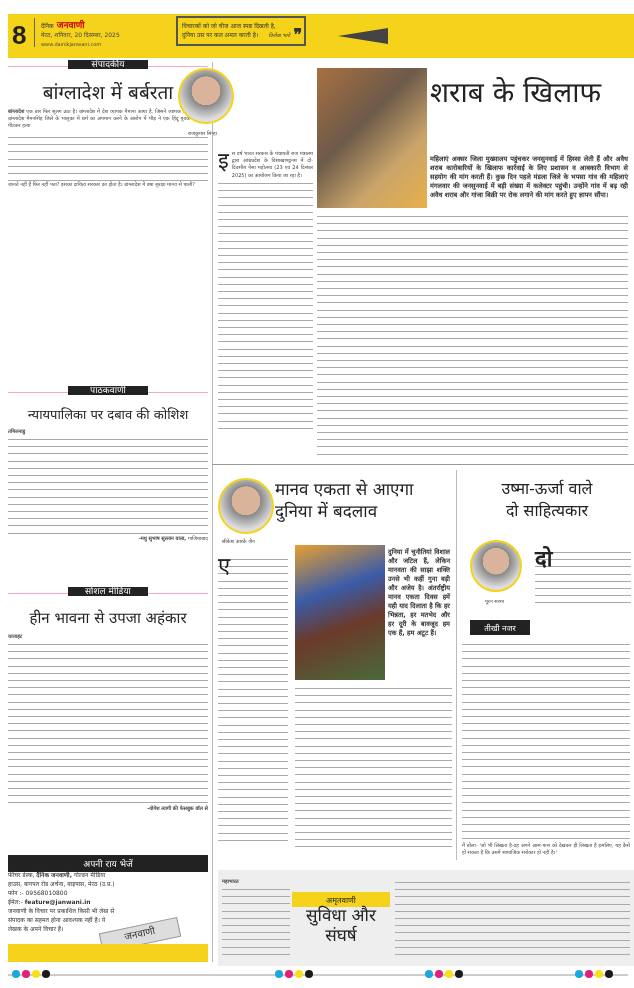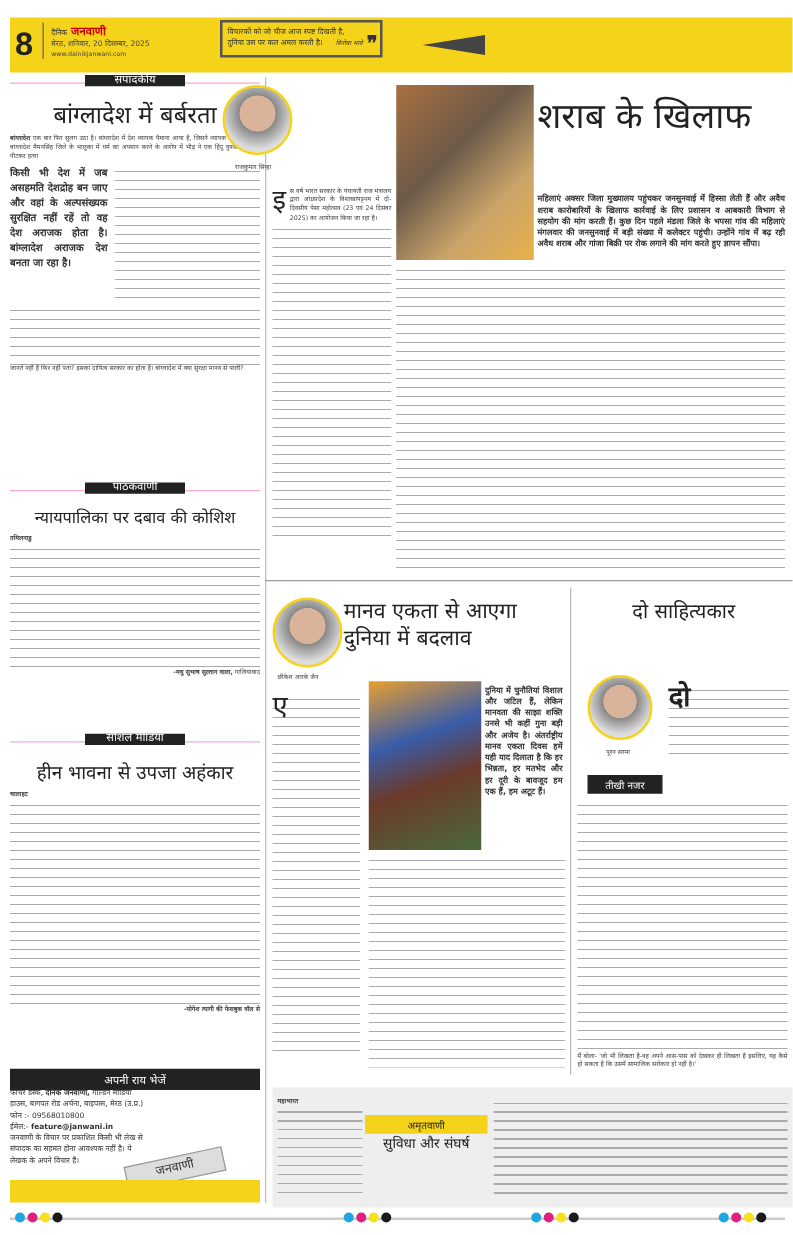--- a/index.html
+++ b/index.html
@@ -51,24 +51,20 @@
   </div>
   <div class="pen"></div>
 </div>
 
 <div class="col" style="left:8px;top:66px;width:200px;height:255px">
   <div class="sec-rule">
       <div class="sec-tag">संपादकीय</div>
     </div>
   <h1 class="hl" style="font-size:19px;line-height:24px;margin-bottom:4px">बांग्लादेश में बर्बरता</h1>
   <p><b>बांग्लादेश</b> <span>एक बार फिर सुलग उठा है। बांग्लादेश में देश व्यापक पैमाना आया है, जिसने व्यापक करना उठी है। बांग्लादेश मैमनसिंह जिले के भालुका में धर्म का अपमान करने के आरोप में भीड़ ने एक हिंदू युवक की पीट-पीटकर हत्या</span></p>
-  <div style="display:flex;gap:6px;margin-top:3px">
-    <div class="pull" style="width:78px">किसी भी देश में जब असहमति देशद्रोह बन जाए और वहां के अल्पसंख्यक सुरक्षित नहीं रहें तो वह देश अराजक होता है। बांग्लादेश अराजक देश बनता जा रहा है।</div>
-    <div style="flex:1;height:108px" class="filler"></div>
-  </div>
   <div class="filler" style="height:48px;margin-top:3px"></div>
   <p>जानते नहीं हैं फिर नहीं पता? इसका दायित्व सरकार का होता है। बांग्लादेश में क्या सुरक्षा मानव से पाली?</p>
 </div>
 
 <div class="col" style="left:8px;top:392px;width:200px;height:170px">
   <div class="sec-rule">
       <div class="sec-tag">पाठकवाणी</div>
     </div>
   <h2 class="hl" style="font-size:13px;line-height:18px;margin-bottom:4px">न्यायपालिका पर दबाव की कोशिश</h2>
   <p><b>तमिलनाडु</b></p>
@@ -130,41 +126,42 @@
 </div>
 <div class="photo" style="left:295px;top:545px;width:90px;height:135px;background:linear-gradient(160deg,#e8a030,#3a5ca8 35%,#6b3a2a 60%,#4a6a3a)"></div>
 <div class="col" style="left:388px;top:548px;width:62px;font-size:6.5px;line-height:9px;font-weight:bold;color:#333">दुनिया में चुनौतियां विशाल और जटिल हैं, लेकिन मानवता की साझा शक्ति उनसे भी कहीं गुना बड़ी और अजेय है। अंतर्राष्ट्रीय मानव एकता दिवस हमें यही याद दिलाता है कि हर भिन्नता, हर मतभेद और हर दूरी के बावजूद हम एक हैं, हम अटूट हैं।</div>
 <div class="col" style="left:295px;top:684px;width:157px;height:170px">
     <div class="filler"></div>
   </div>
 
 <div class="vline" style="left:456px;top:470px;height:390px"></div>
 
 <h1 class="hl" style="position:absolute;left:462px;top:478px;width:170px;font-size:16px;line-height:22px">
+  <div>उष्मा-ऊर्जा वाले</div>
   <div>दो साहित्यकार</div>
 </h1>
 <div class="avatar" style="left:470px;top:540px;width:52px;height:52px"></div>
 <div class="cap" style="left:485px;top:598px">पूरन सरमा</div>
 <div class="col" style="left:535px;top:548px;width:96px;height:60px">
   <span class="dropcap" style="font-weight:bold">दो</span>
   <div class="filler" style="height:56px"></div>
 </div>
 <div style="position:absolute;left:470px;top:620px;width:60px;background:#222;color:#fff;font-size:8px;text-align:center;padding:2px 0">तीखी नजर</div>
 <div class="col" style="left:462px;top:640px;width:168px;height:200px">
     <div class="filler"></div>
   </div>
 <div class="col" style="left:462px;top:842px;width:168px">मैं बोला- 'जो भी लिखता है-वह अपने आस-पास को देखकर ही लिखता है इसलिए, यह कैसे हो सकता है कि उसमें सामाजिक सरोकार हो नहीं है।'</div>
 
 <div style="position:absolute;left:218px;top:870px;width:416px;height:96px;background:#eee"></div>
 <div class="col" style="left:222px;top:878px;width:68px;height:80px">
   <b>महाभारत</b>
   <div class="filler" style="height:72px;background:repeating-linear-gradient(#eee 0 4px,#aaa 4px 5px,#eee 5px 7.2px)"></div>
 </div>
 <div class="yellowbox" style="position:absolute;left:292px;top:892px;width:98px">अमृतवाणी</div>
-<h2 class="hl" style="position:absolute;left:292px;top:905px;width:98px;font-size:11px;line-height:20px">सुविधा और संघर्ष</h2>
+<h2 class="hl" style="position:absolute;left:292px;top:905px;width:98px;font-size:17px;line-height:20px">सुविधा और संघर्ष</h2>
 <div class="col" style="left:395px;top:878px;width:235px;height:80px">
   <div class="filler" style="background:repeating-linear-gradient(#eee 0 4px,#aaa 4px 5px,#eee 5px 7.2px)"></div>
 </div>
 
 <div class="hrline" style="left:8px;top:974px;width:620px"></div>
 <div class="cmyk" style="left:12px;top:970px">
     <span style="background:#1fa6e0"></span>
     <span style="background:#e0207a"></span>
     <span style="background:#f7e21a"></span>
     <span style="background:#1a1a1a"></span>

